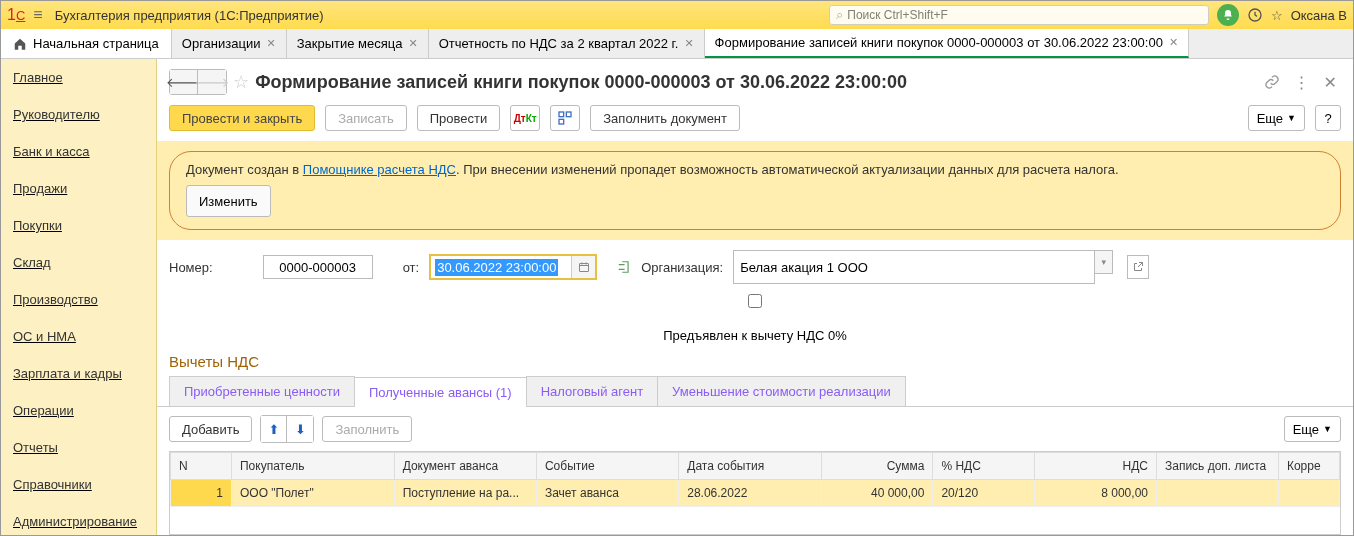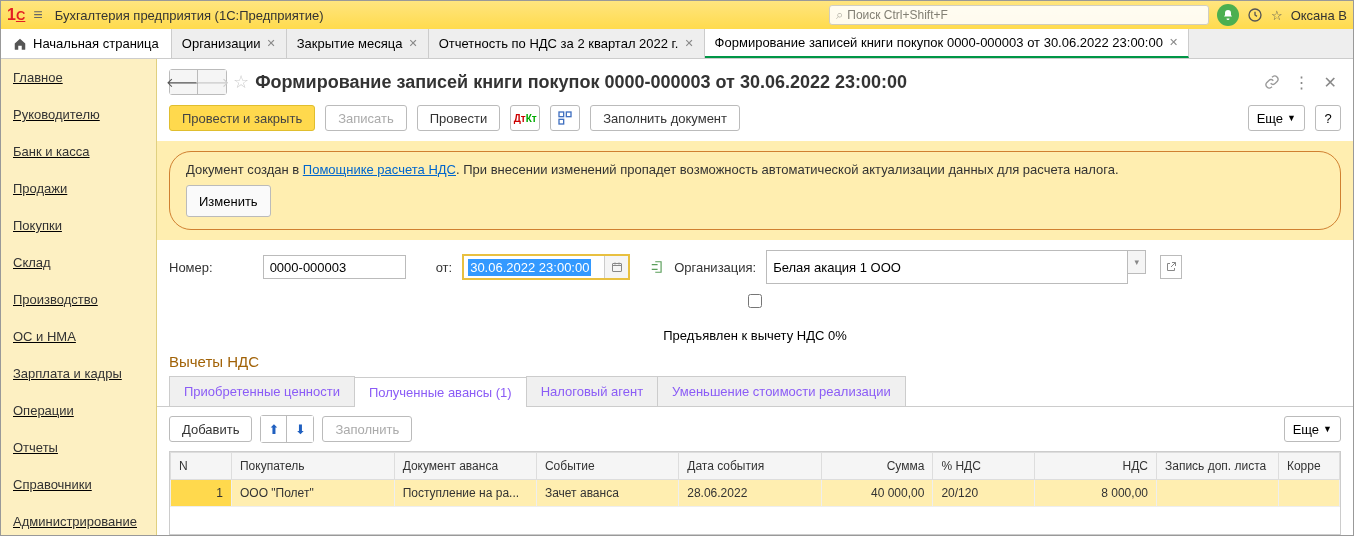--- a/index.html
+++ b/index.html
@@ -1,20 +1,20 @@
 <!DOCTYPE html>
 <html><head>
 <meta charset="utf-8">
 <style>
 * { box-sizing: border-box; margin: 0; padding: 0; font-family: Arial, sans-serif; font-size: 13px; }
 body { background: #fff; width: 1354px; height: 536px; overflow: hidden; border: 1px solid #999; }
 
 
 .titlebar { height: 28px; background: linear-gradient(#ffe57f, #ffdb4d); display: flex; align-items: center; padding: 0 6px; gap: 8px; }
-.logo-1c { color: #e31e24; font-weight: bold; font-size: 16px; }
+.logo-1c { color: #e31e24; font-weight: normal; font-size: 16px; }
 .hamburger { cursor: pointer; color: #666; font-size: 16px; }
 .app-title { color: #333; flex: 0 0 auto; margin-left: 4px; }
 .titlebar-spacer { flex: 1; }
 .search-box { background: #fff; border: 1px solid #ccc; border-radius: 3px; height: 20px; width: 380px; display: flex; align-items: center; padding: 0 6px; gap: 4px; opacity: 0.9; }
 .search-box input { border: none; outline: none; flex: 1; font-size: 12px; color: #888; background: transparent; }
 .bell-circle { width: 22px; height: 22px; background: #4caf50; border-radius: 50%; display: flex; align-items: center; justify-content: center; color: #fff; }
 .title-icon { color: #555; cursor: pointer; }
 .username { color: #333; }
 
 
@@ -53,21 +53,21 @@
 .banner-wrap { background: #ffeeb0; padding: 10px 12px; position: relative; }
 .banner { border: 1px solid #d08030; border-radius: 22px; padding: 10px 16px 12px 16px; }
 .banner-text { color: #333; margin-bottom: 8px; }
 .banner-text a { color: #0066cc; text-decoration: underline; }
 .banner-btn { height: 32px; padding: 0 12px; border: 1px solid #bbb; background: #fafafa; cursor: pointer; border-radius: 3px; }
 
 
 .form-row { display: flex; align-items: center; padding: 10px 12px 6px 12px; gap: 10px; }
 .form-label { color: #333; }
 .input-text { height: 24px; border: 1px solid #bbb; padding: 0 6px; background: #fff; }
-.input-num { width: 143px; }
+.input-num { width: 110px; text-align: center; }
 .date-wrap { display: flex; border: 2px solid #e8c040; height: 26px; }
 .date-input { border: none; background: #fff; padding: 0 4px; width: 140px; outline: none; }
 .date-cal-btn { width: 24px; border: none; border-left: 1px solid #ccc; background: #f5f5f5; cursor: pointer; display: flex; align-items: center; justify-content: center; }
 .org-icon { color: #5a9e5a; }
 .org-input-wrap { display: flex; flex: 1; max-width: 380px; }
 .org-input { height: 24px; border: 1px solid #bbb; padding: 16px 6px; flex: 1; background: #fff; }
 .org-dd { width: 18px; height: 24px; border: 1px solid #bbb; border-left: none; background: #f5f5f5; cursor: pointer; display: flex; align-items: center; justify-content: center; font-size: 9px; color: #888; }
 .org-open { width: 22px; height: 24px; border: 1px solid #bbb; background: #fff; margin-left: 4px; display: flex; align-items: center; justify-content: center; cursor: pointer; font-size: 11px; color: #888; }
 
 .checkbox-row { display: flex; align-items: center; padding: 4px 12px 10px 12px; gap: 20px; flex-direction: column; }

